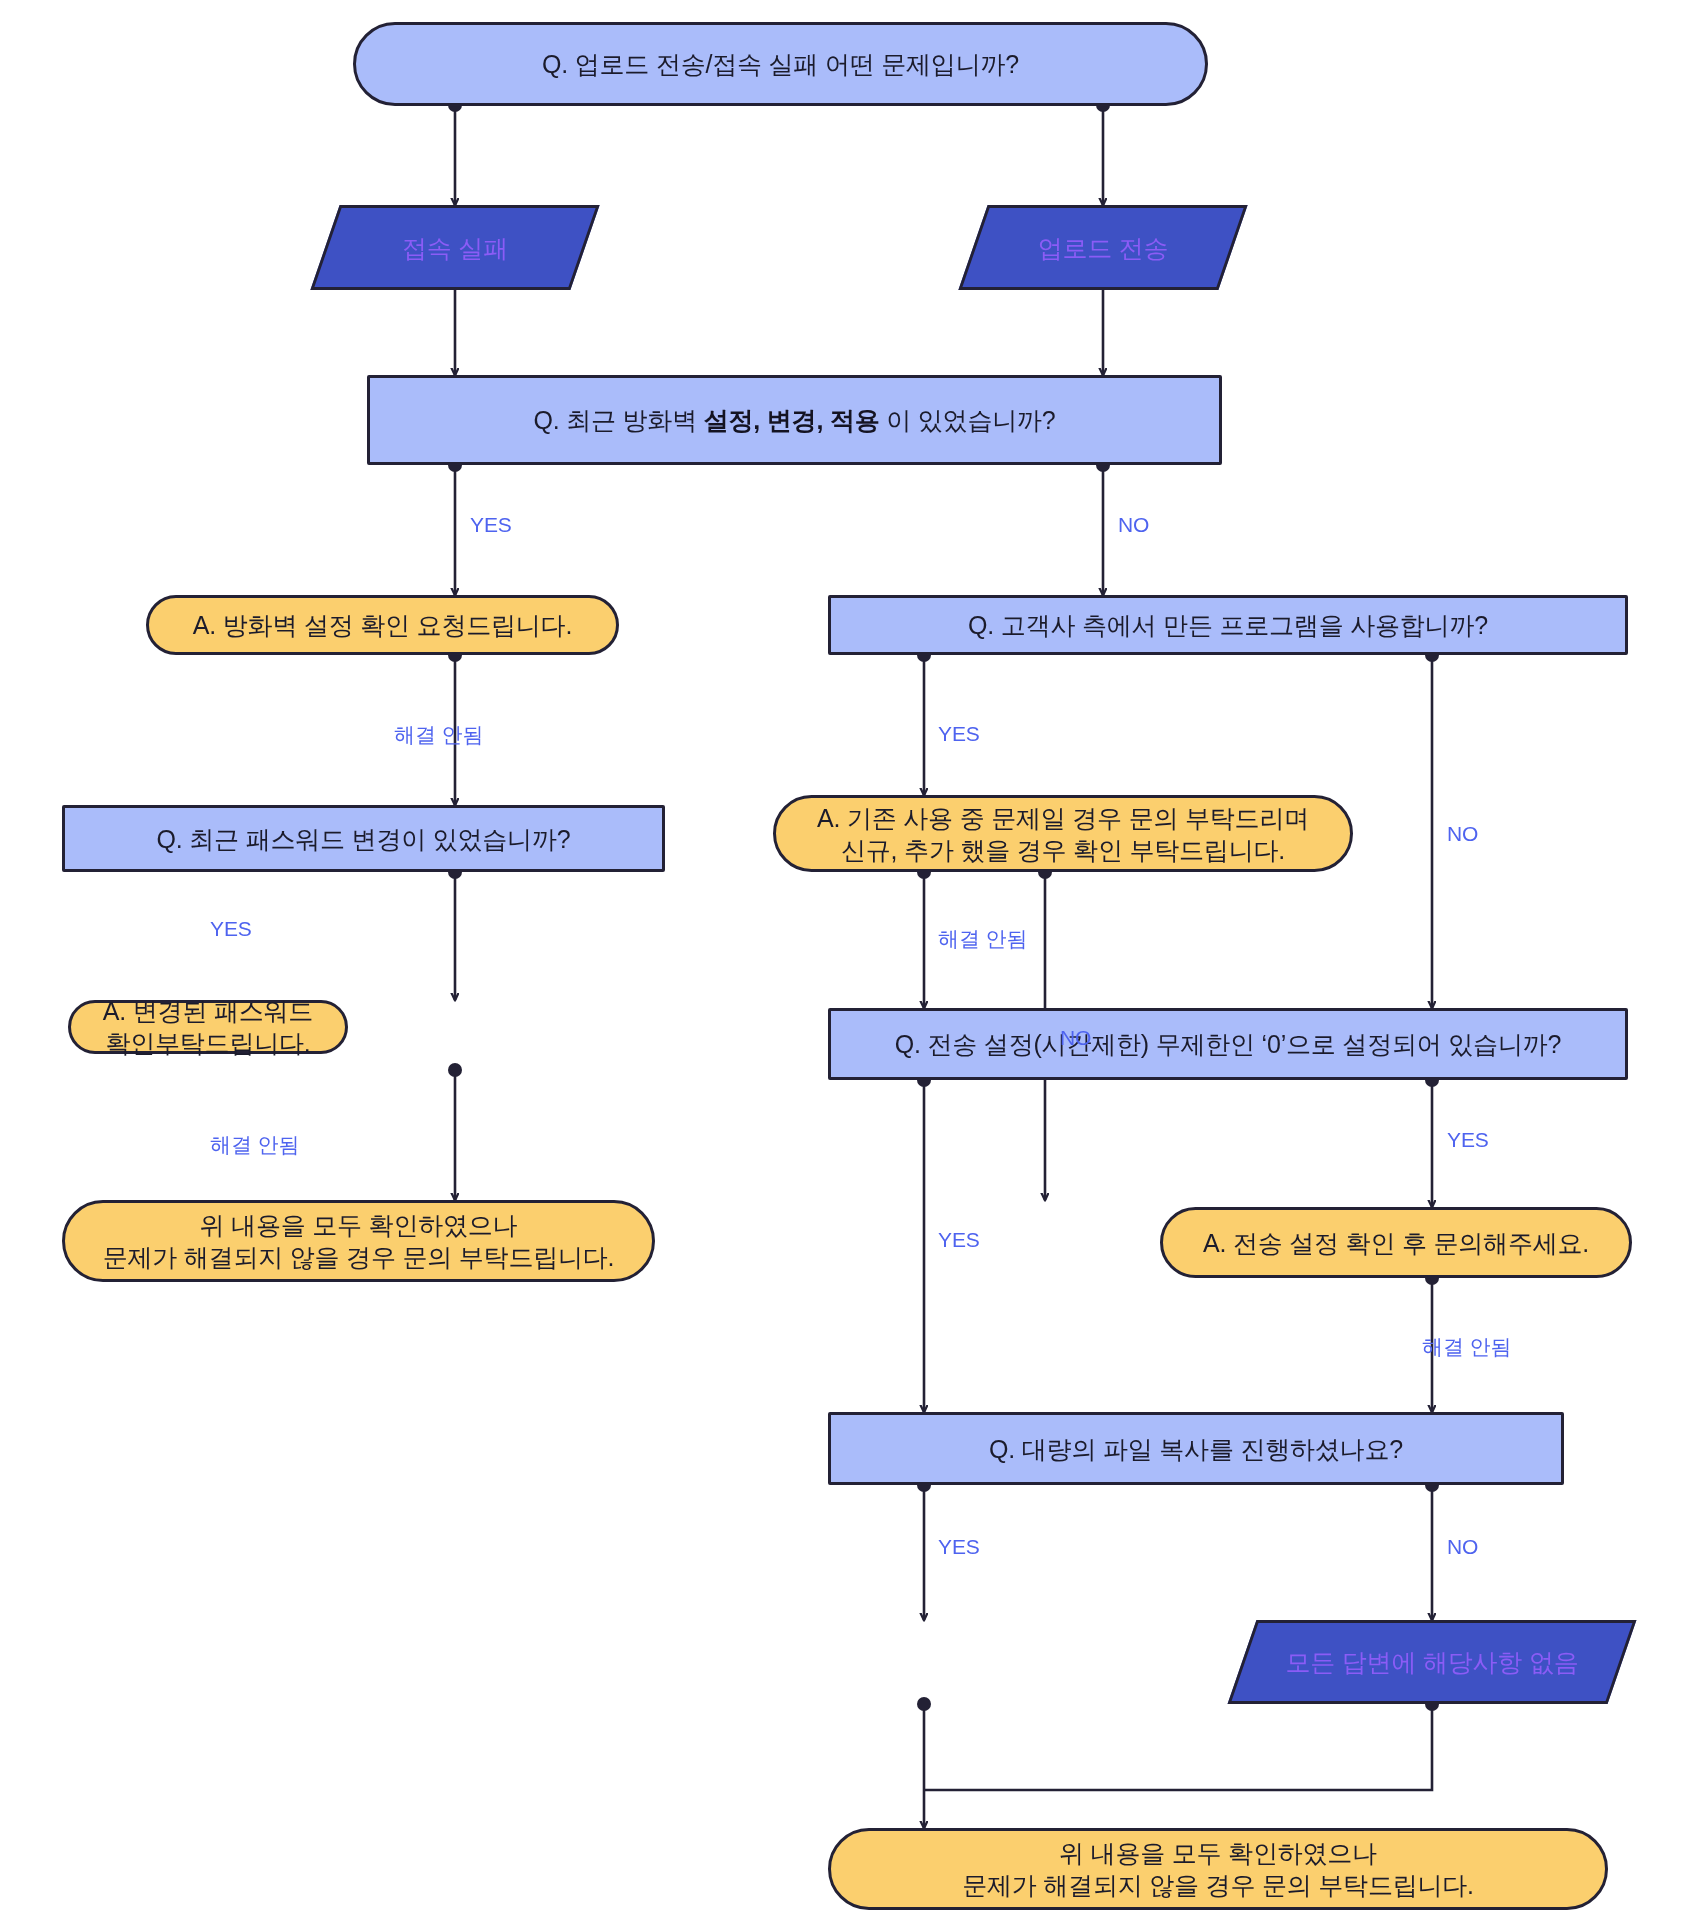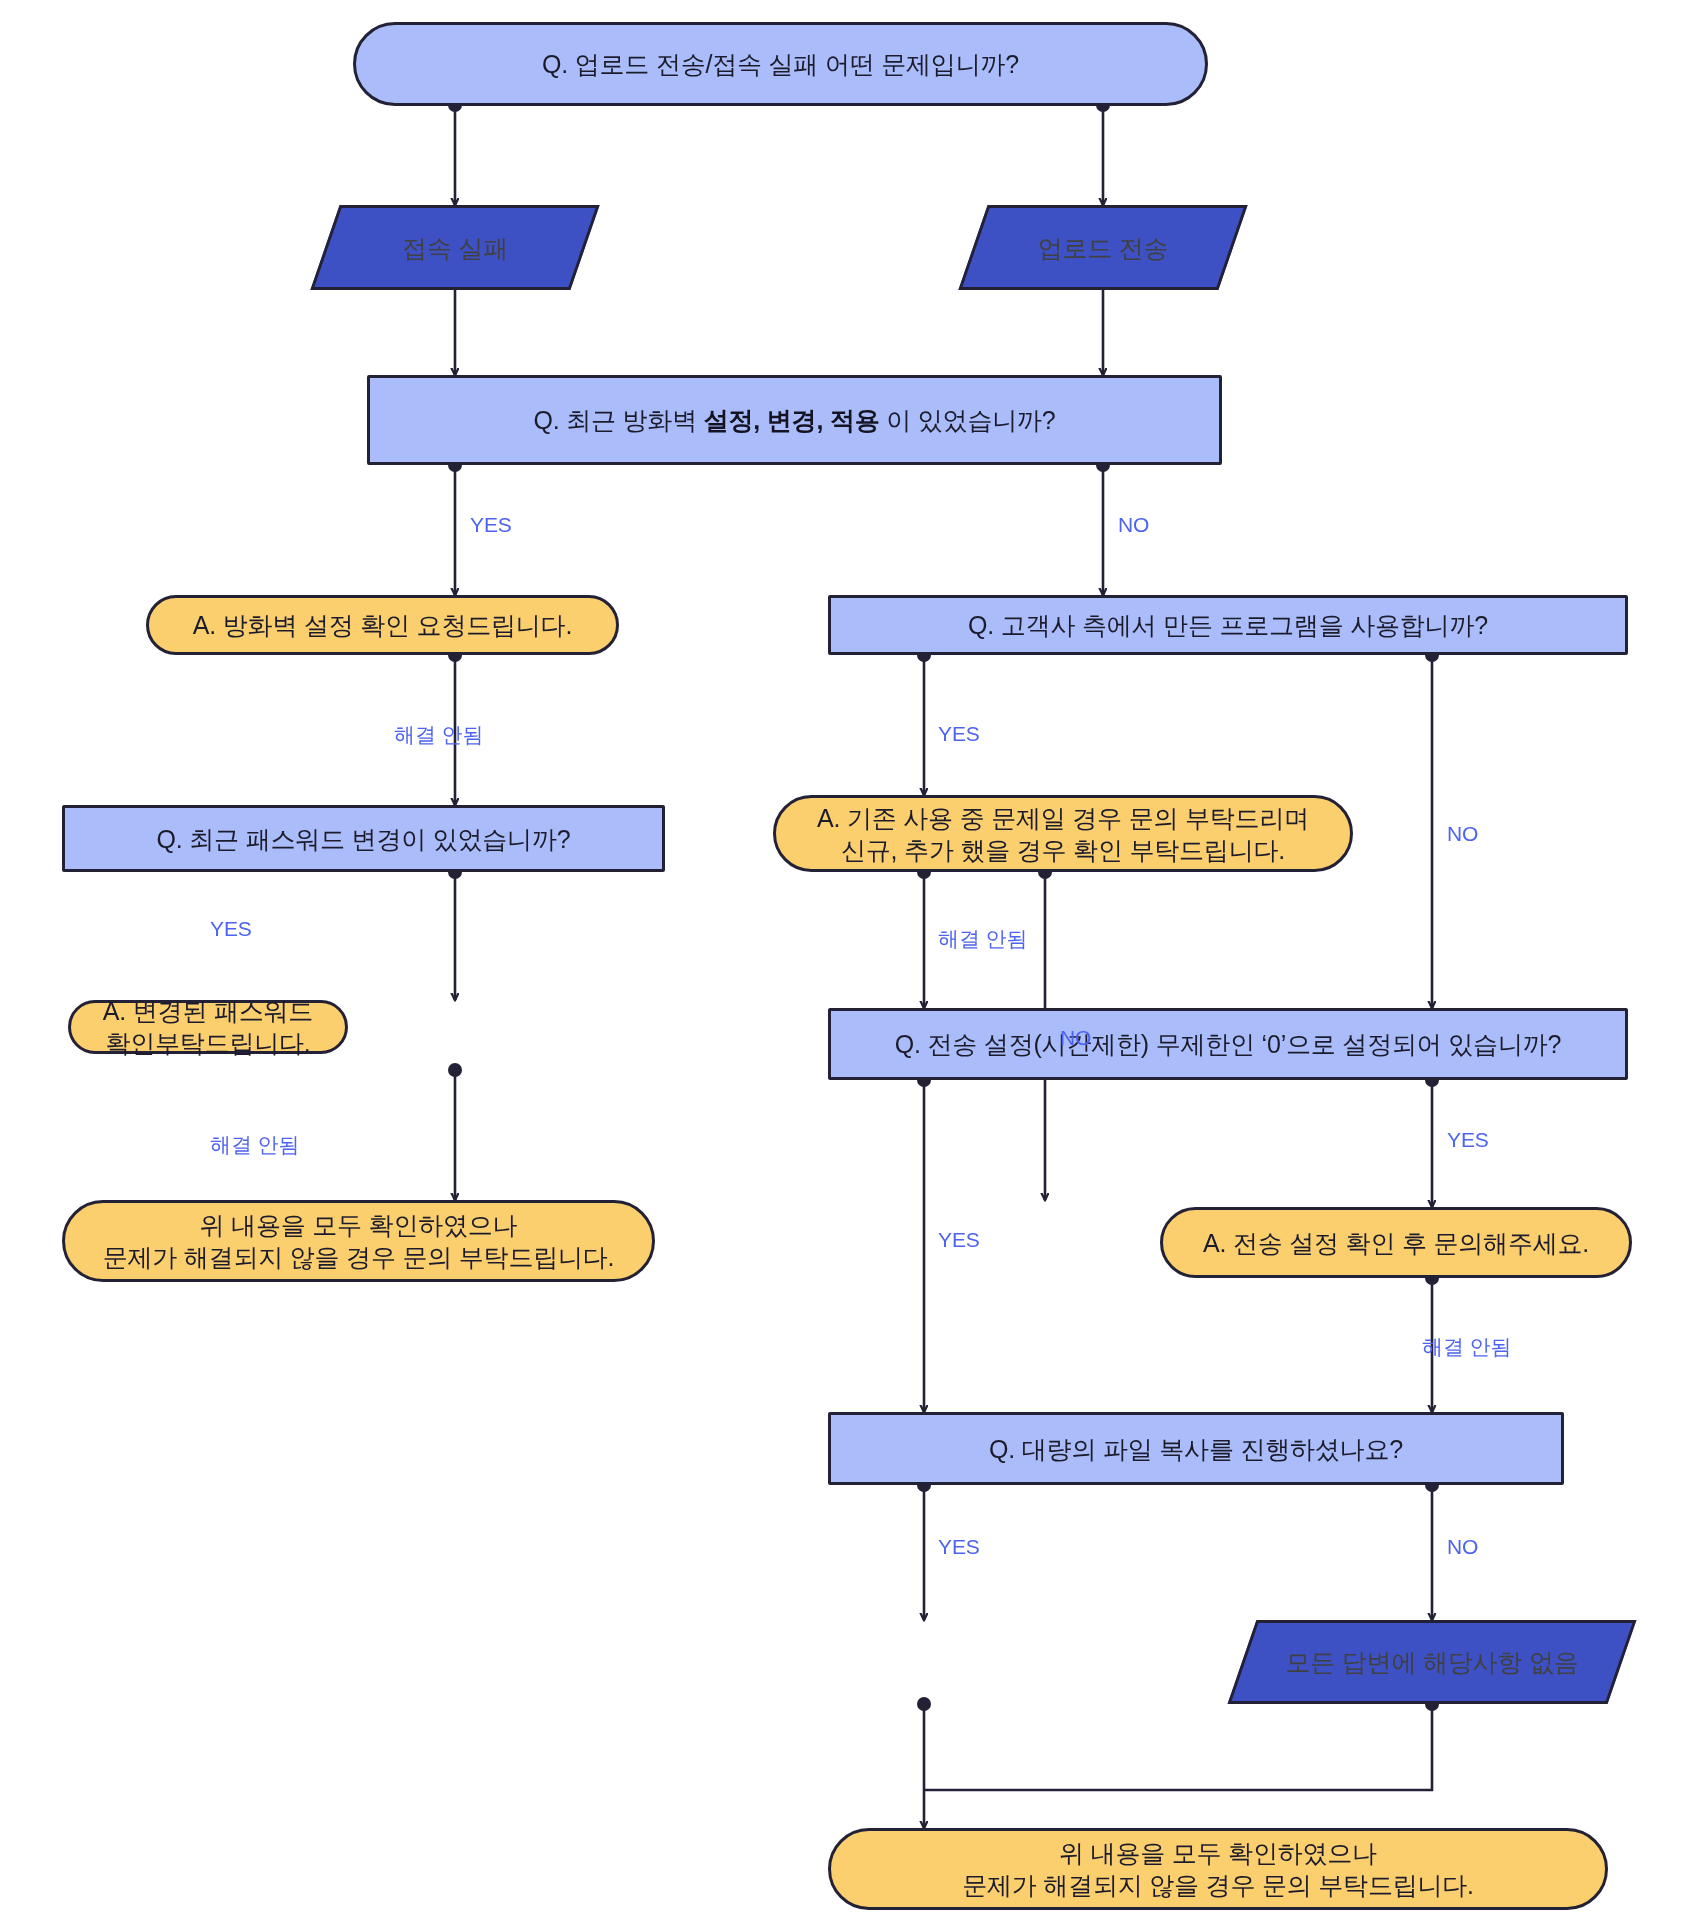--- a/index.html
+++ b/index.html
@@ -10,21 +10,21 @@
   .node{position:absolute;box-sizing:border-box;display:flex;align-items:center;
         justify-content:center;text-align:center;border:3.5px solid #232135;
         color:#1b1b2b;line-height:1.28;letter-spacing:-0.2px;}
   .node .txt{display:block;width:100%;padding:0 14px;}
 
   .q{background:#aabcfa;border-radius:2px;font-size:25px;}
   .a{background:#fbcf6e;border-radius:999px;font-size:25px;}
   .term{background:#aabcfa;border-radius:44px;font-size:25px;}
 
   .io{position:absolute;display:flex;align-items:center;justify-content:center;
-      text-align:center;color:#404040;font-size:25px;line-height:1.28;letter-spacing:-0.2px;}
+      text-align:center;color:#8b5cf6;font-size:25px;line-height:1.28;letter-spacing:-0.2px;}
   .io .skew{position:absolute;left:0;top:0;width:100%;height:100%;
             background:#3e51c4;border:3.5px solid #232135;
             transform:skewX(-19deg);box-sizing:border-box;}
   .io .lbl{position:relative;z-index:2;width:100%;padding:0 10px;}
 
   .elabel{position:absolute;color:#4e63ef;font-size:21px;white-space:pre;
           letter-spacing:-0.1px;}
   b{font-weight:700;color:#141322;}
 </style>
 </head>

